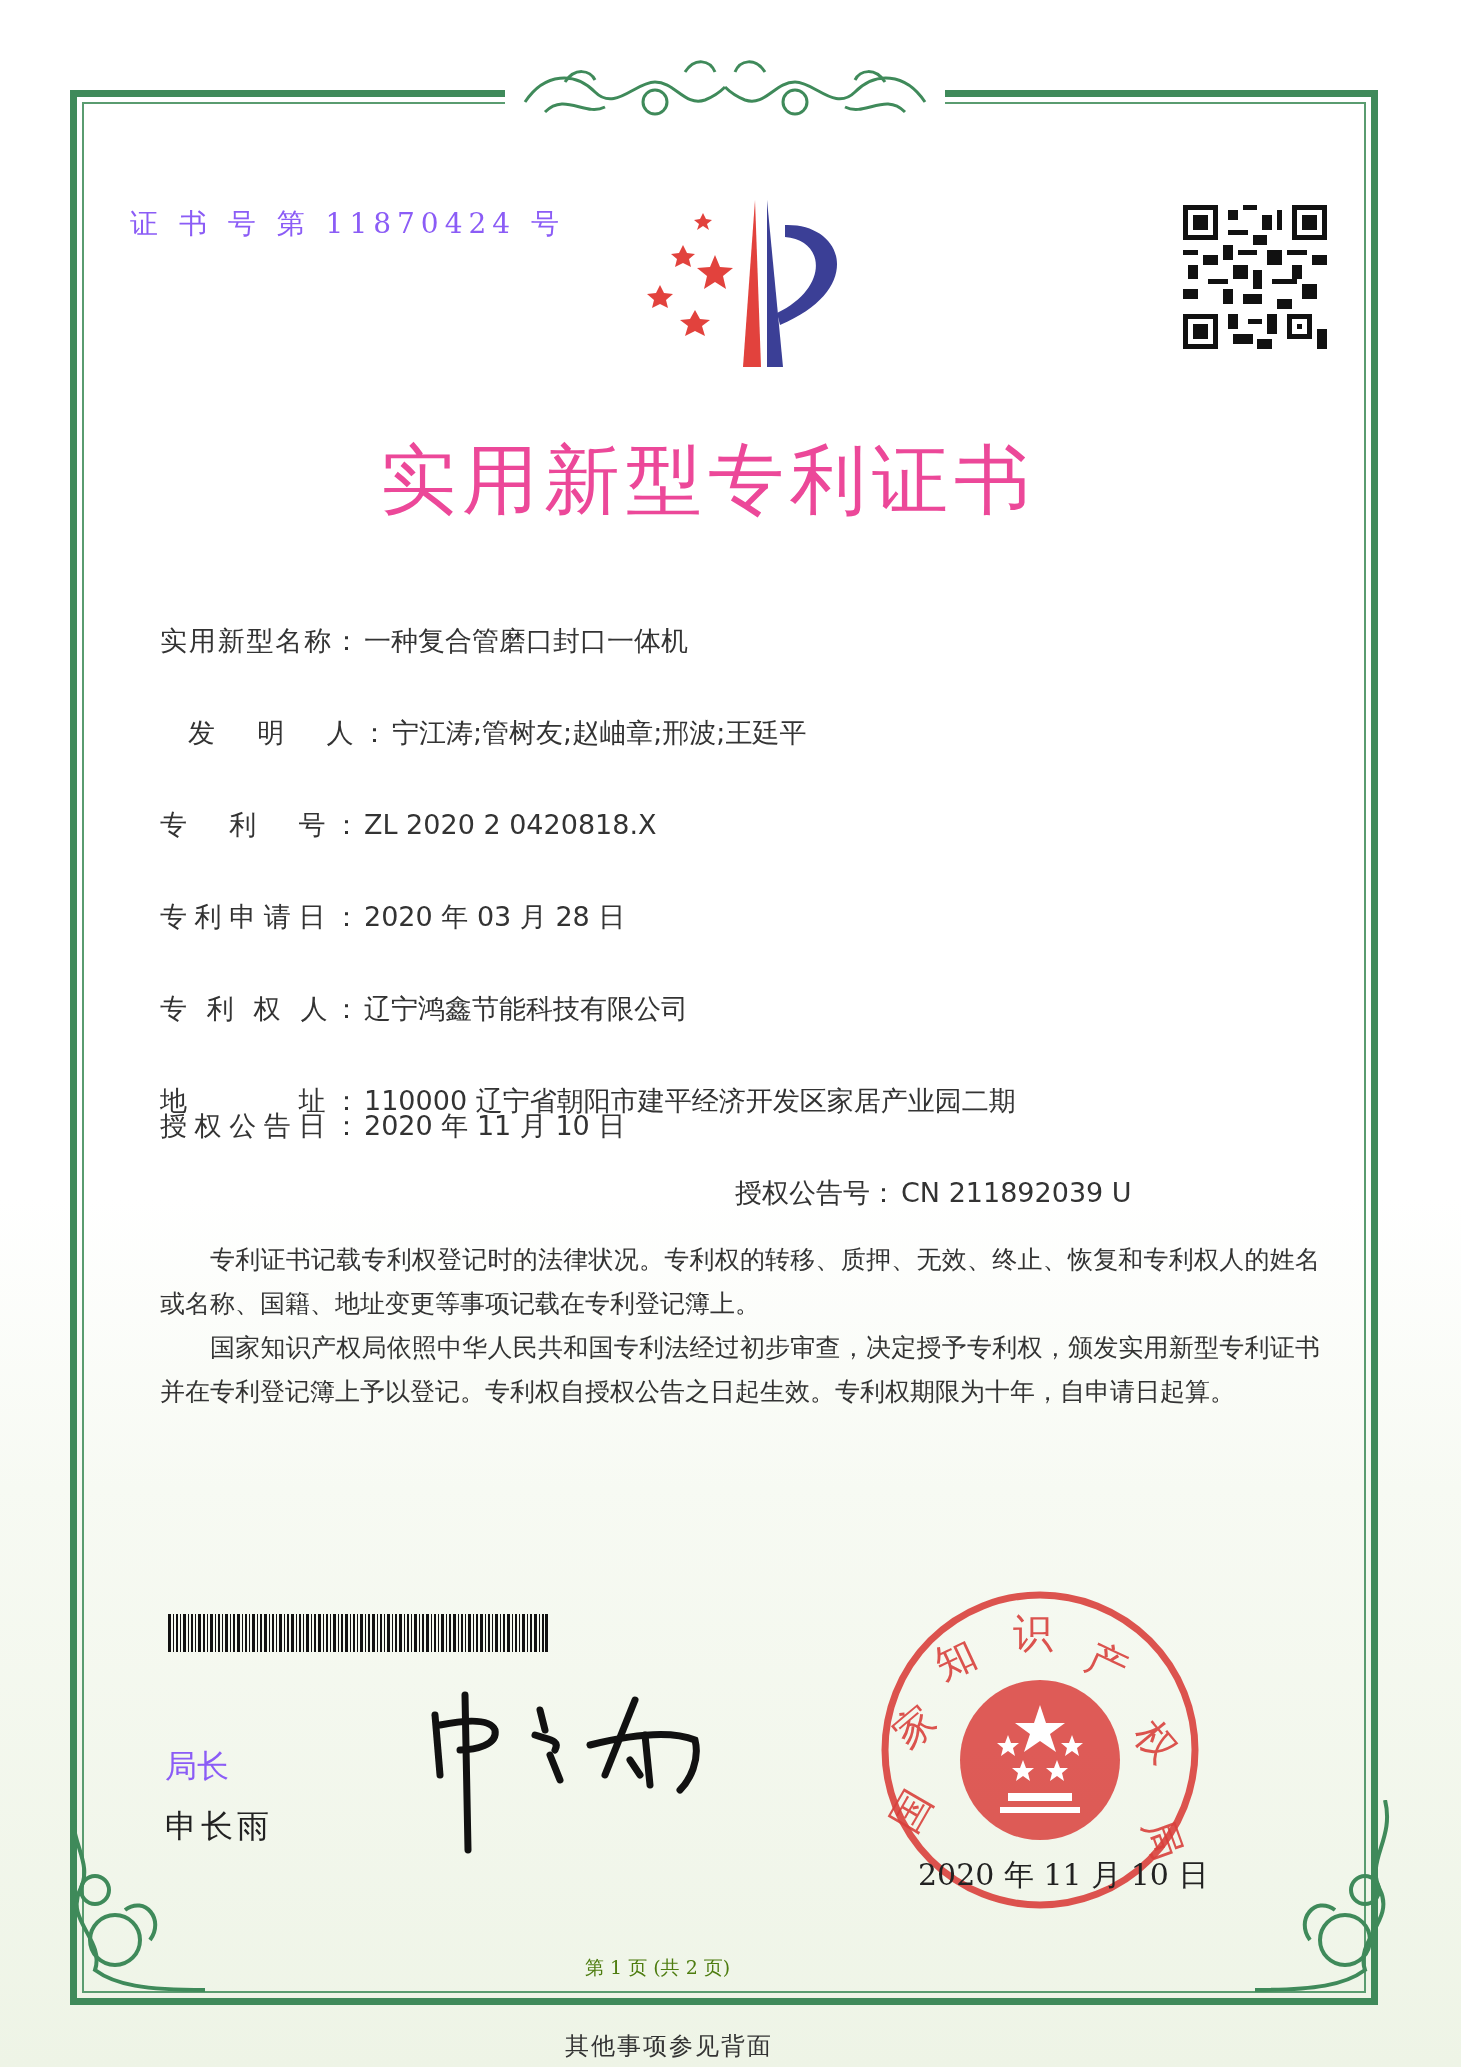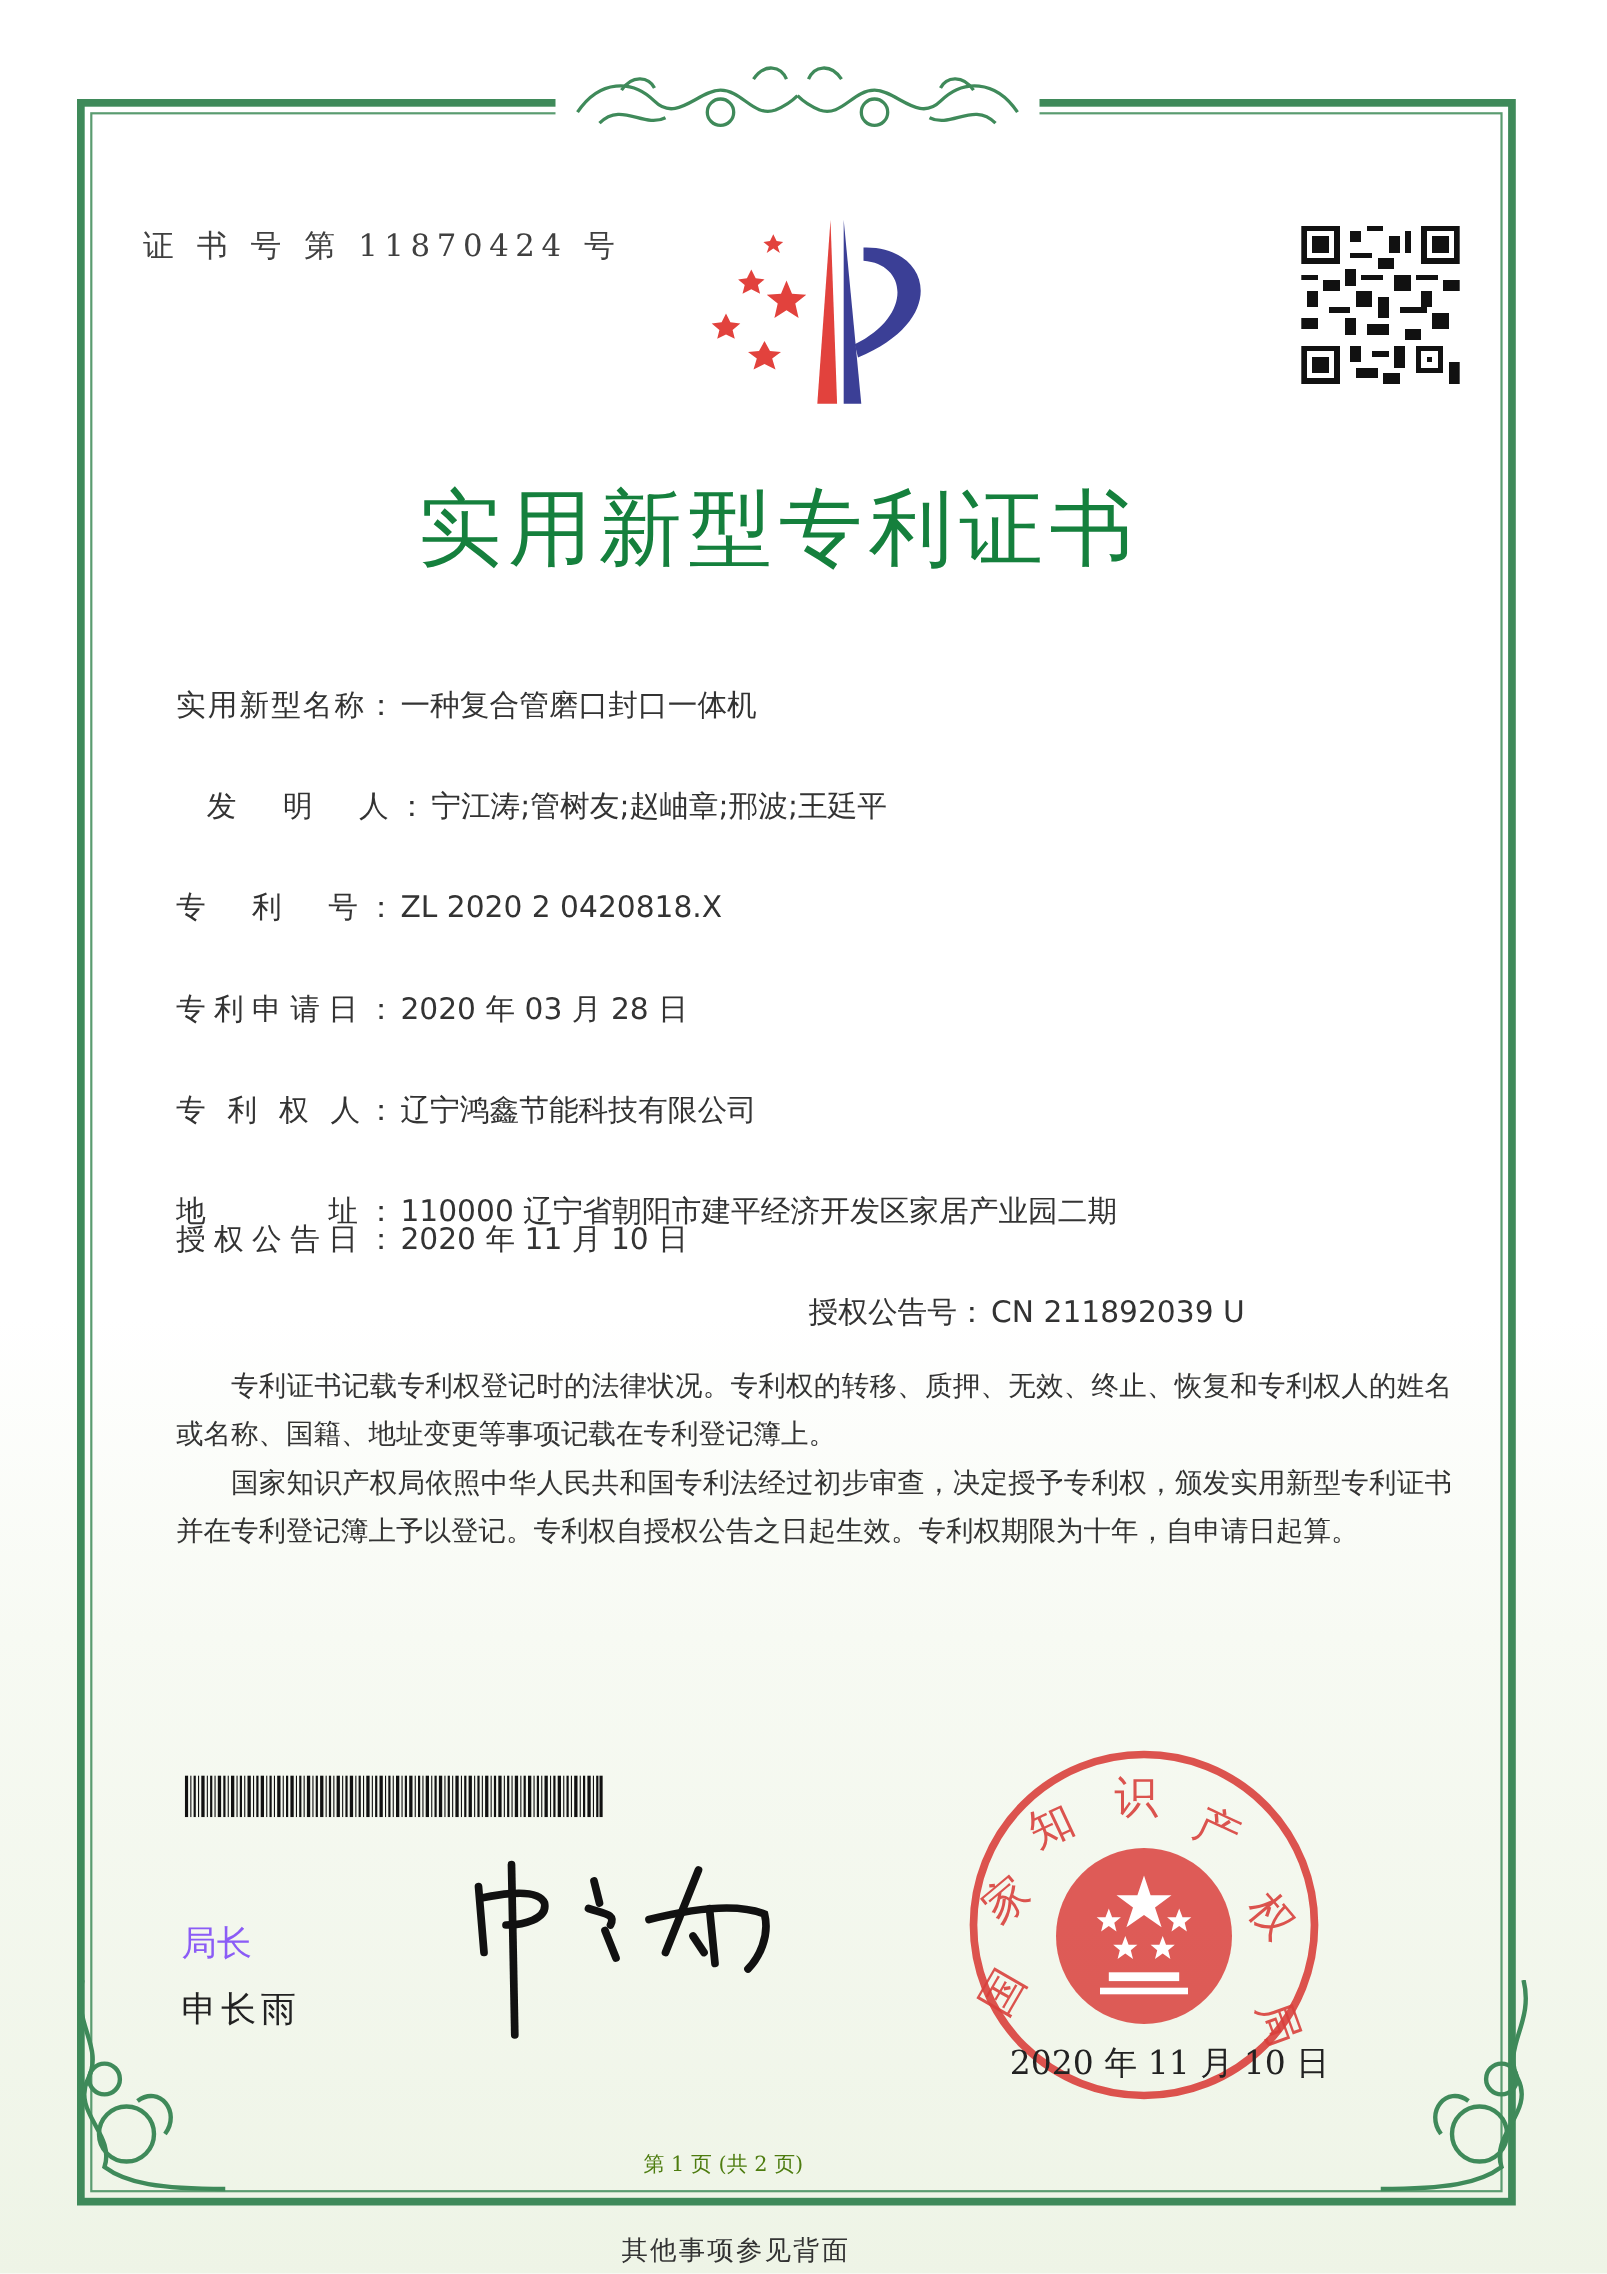--- a/index.html
+++ b/index.html
@@ -22,27 +22,27 @@
     border:2px solid #5a9c70; box-sizing:border-box;
   }
   .top-ornament {
     position:absolute; left:505px; top:52px; width:440px; height:80px;
     background:#ffffff;
   }
   .corner { position:absolute; width:150px; height:200px; }
   .corner.bl { left:55px; top:1800px; }
   .corner.br { left:1255px; top:1800px; }
 
-  .cert-no { position:absolute; left:130px; top:205px; font-size:28px; letter-spacing:6px; color:#404040; }
+  .cert-no { position:absolute; left:130px; top:205px; font-size:28px; letter-spacing:6px; color:#8b5cf6; }
   .logo { position:absolute; left:615px; top:195px; width:240px; height:175px; }
   .qr { position:absolute; left:1183px; top:205px; width:144px; height:144px; }
 
   .title {
     position:absolute; left:380px; top:430px; width:660px;
-    font-size:76px; letter-spacing:6px; color:#15803d;
+    font-size:76px; letter-spacing:6px; color:#ec4899;
     font-family:"DejaVu Serif","Liberation Serif",serif; white-space:nowrap;
   }
 
   .field {
     position:absolute; left:160px; font-size:27px; color:#333; white-space:nowrap;
     font-family:"DejaVu Sans","Liberation Sans",sans-serif;
   }
   .field .lbl { display:inline-block; width:200px; text-align:justify; text-align-last:justify; }
   .field .val { margin-left:4px; }
 

